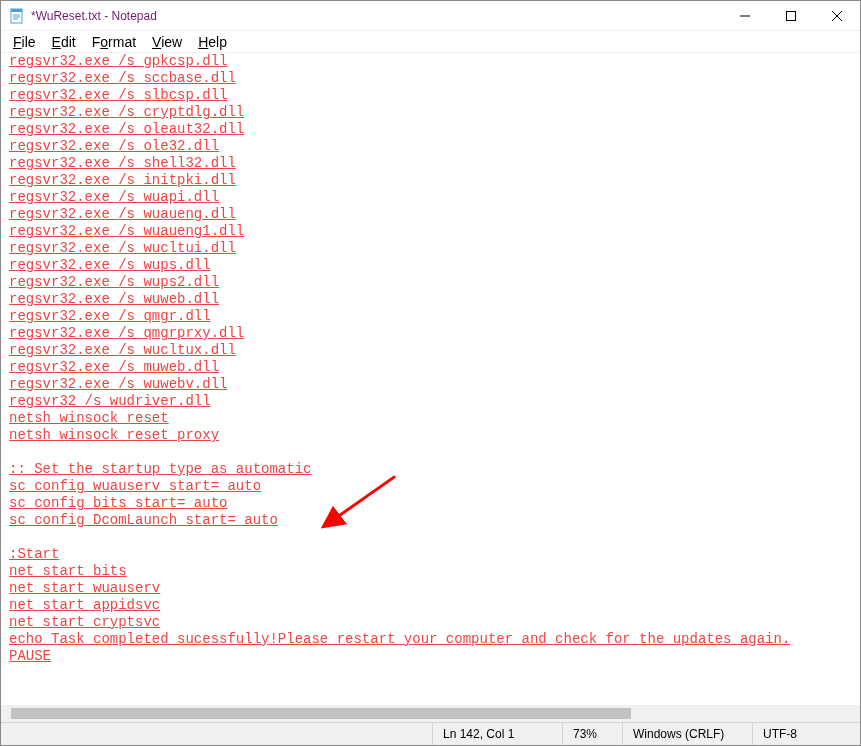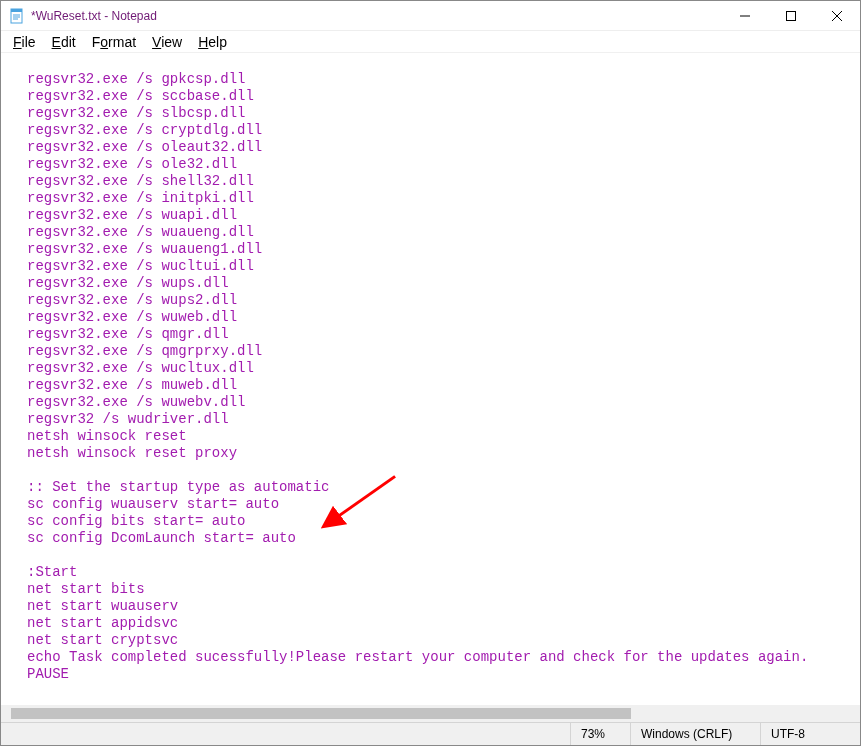--- a/index.html
+++ b/index.html
@@ -68,26 +68,27 @@
     overflow: hidden;
     border-top: 1px solid #f0f0f0;
   }
   .editor {
     position: absolute;
     inset: 0;
     padding: 0 0 0 8px;
     overflow: hidden;
   }
   .editor pre {
-    margin: 18px;
+    margin: 0;
     font-family: Consolas, "Courier New", monospace;
     font-size: 14px;
     line-height: 17px;
     white-space: pre;
-    color: #a21caf;
+    color: #ef4444;
+    text-decoration: underline;
   }
   .hscroll {
     position: absolute;
     left: 0; right: 0; bottom: 0;
     height: 17px;
     background: #f0f0f0;
     display: flex;
     align-items: center;
   }
   .hscroll-track {
@@ -123,21 +124,21 @@
     border-left: 1px solid #d4d4d4;
     display: flex;
     align-items: center;
     padding: 0 10px;
   }
   .status-cell:first-child { border-left: none; }
   .status-spacer { flex: 1; }
   .st-pos   { width: 130px; }
   .st-zoom  { width: 60px; justify-content: flex-start; }
   .st-eol   { width: 130px; text-align: right; }
-  .st-enc   { width: 100px; }
+  .st-enc   { width: 108px; }
 </style>
 </head>
 <body>
 
 <div class="window">
 
   <div class="titlebar">
     <div class="app-icon">
       <svg width="16" height="16" viewBox="0 0 16 16">
         <rect x="2" y="1" width="11" height="14" fill="#fff" stroke="#4aa3df" stroke-width="1"></rect>
@@ -226,18 +227,19 @@
     </svg>
     <div class="hscroll">
       <div class="hscroll-track">
         <div class="hscroll-thumb"></div>
       </div>
     </div>
   </div>
 
   <div class="statusbar">
     <div class="status-cell status-spacer"></div>
+    <div class="status-cell st-pos">Ln 142, Col 1</div>
     <div class="status-cell st-zoom">73%</div>
     <div class="status-cell st-eol">Windows (CRLF)</div>
     <div class="status-cell st-enc">UTF-8</div>
   </div>
 
 </div>
 
 </body></html>

